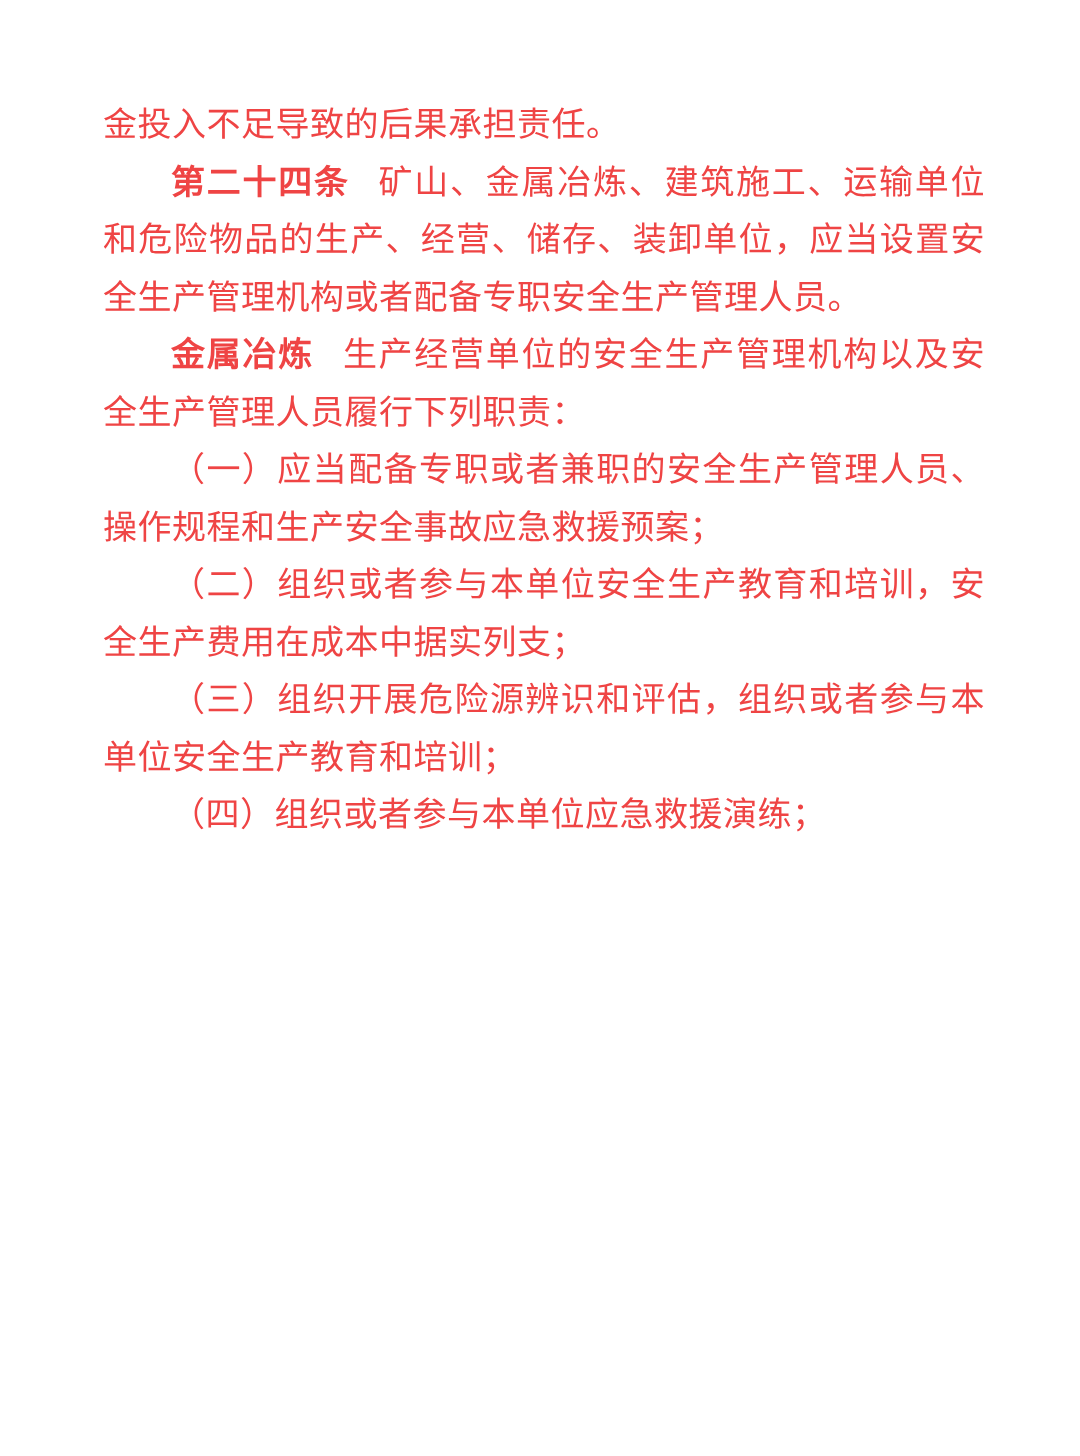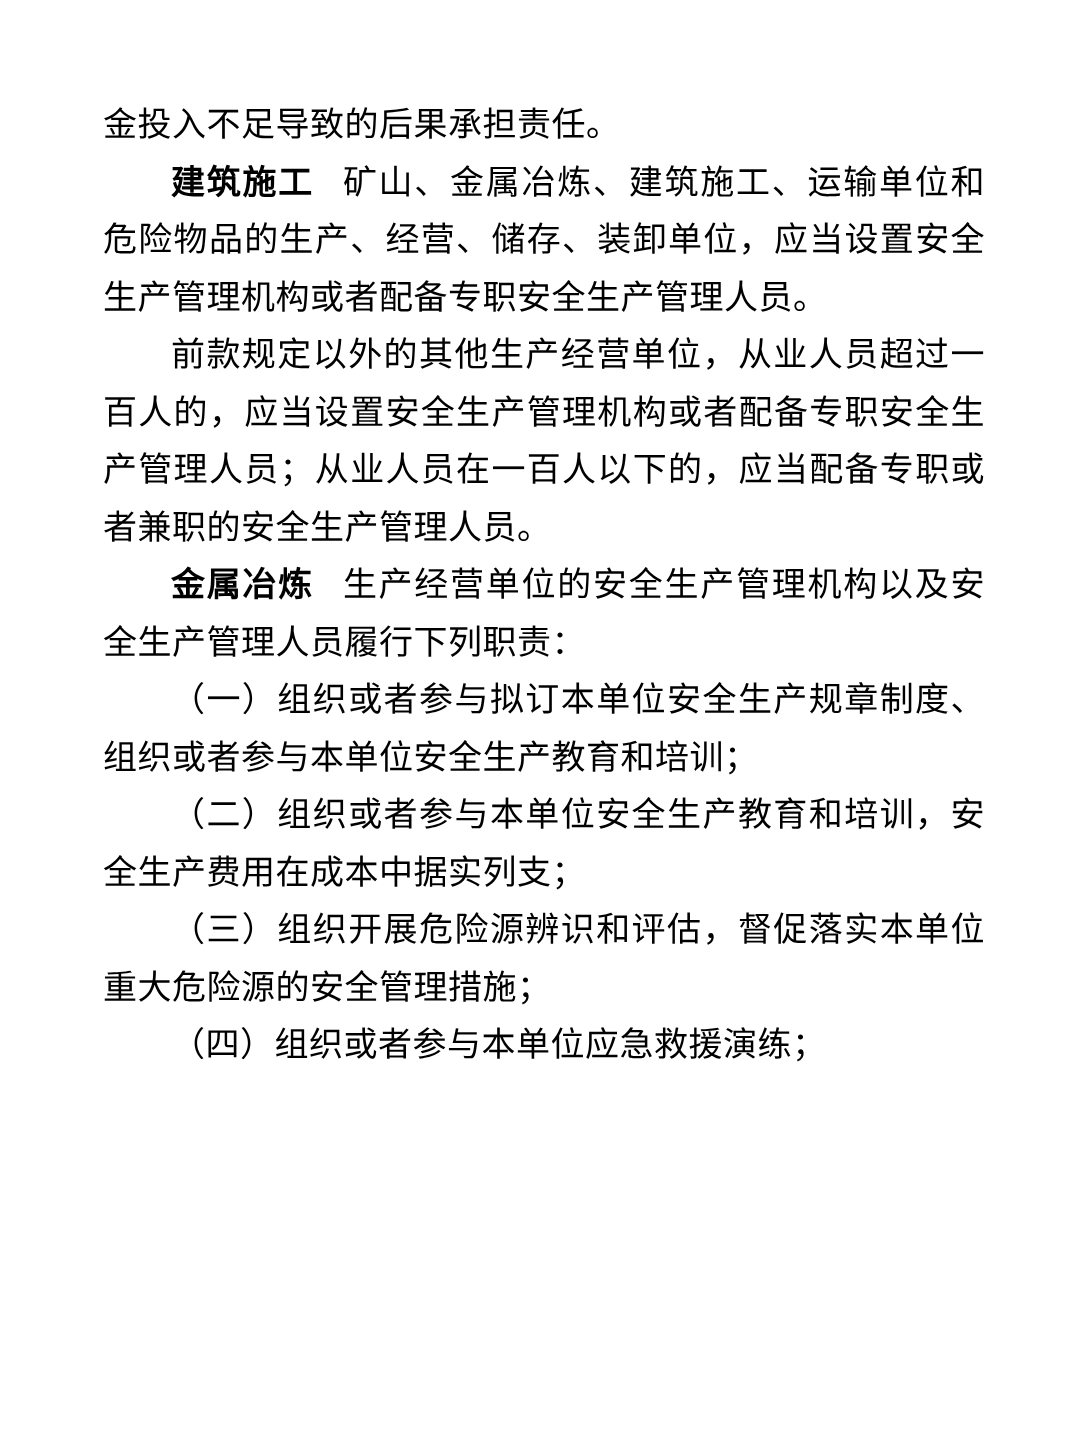--- a/index.html
+++ b/index.html
@@ -32,48 +32,45 @@
     text-indent: 0;
   }
   .article-num {
     font-weight: bold;
     margin-right: 0.85em;
   }
 </style>
 </head>
 <body>
 
-<div class="page" style="color: #000000; background: rgb(255, 255, 255);">
+<div class="page" style="color: #ef4444; background: rgb(255, 255, 255);">
 
   <p class="para no-indent">
     <span>金投入不足导致的后果承担责任。</span>
   </p>
 
 
   <p class="para">
-    <span class="article-num">建筑施工</span><span>矿山、金属冶炼、建筑施工、运输单位和危险物品的生产、经营、储存、装卸单位，应当设置安全生产管理机构或者配备专职安全生产管理人员。</span>
+    <span class="article-num">第二十四条</span><span>矿山、金属冶炼、建筑施工、运输单位和危险物品的生产、经营、储存、装卸单位，应当设置安全生产管理机构或者配备专职安全生产管理人员。</span>
   </p>
 
-  <p class="para">
-    <span>前款规定以外的其他生产经营单位，从业人员超过一百人的，应当设置安全生产管理机构或者配备专职安全生产管理人员；从业人员在一百人以下的，应当配备专职或者兼职的安全生产管理人员。</span>
-  </p>
 
   <p class="para">
     <span class="article-num">金属冶炼</span><span>生产经营单位的安全生产管理机构以及安全生产管理人员履行下列职责：</span>
   </p>
 
   <p class="para">
-    <span>（一）组织或者参与拟订本单位安全生产规章制度、组织或者参与本单位安全生产教育和培训；</span>
+    <span>（一）应当配备专职或者兼职的安全生产管理人员、操作规程和生产安全事故应急救援预案；</span>
   </p>
 
   <p class="para">
     <span>（二）组织或者参与本单位安全生产教育和培训，安全生产费用在成本中据实列支；</span>
   </p>
 
   <p class="para">
-    <span>（三）组织开展危险源辨识和评估，督促落实本单位重大危险源的安全管理措施；</span>
+    <span>（三）组织开展危险源辨识和评估，组织或者参与本单位安全生产教育和培训；</span>
   </p>
 
   <p class="para">
     <span>（四）组织或者参与本单位应急救援演练；</span>
   </p>
 
 </div>
 
 </body></html>

